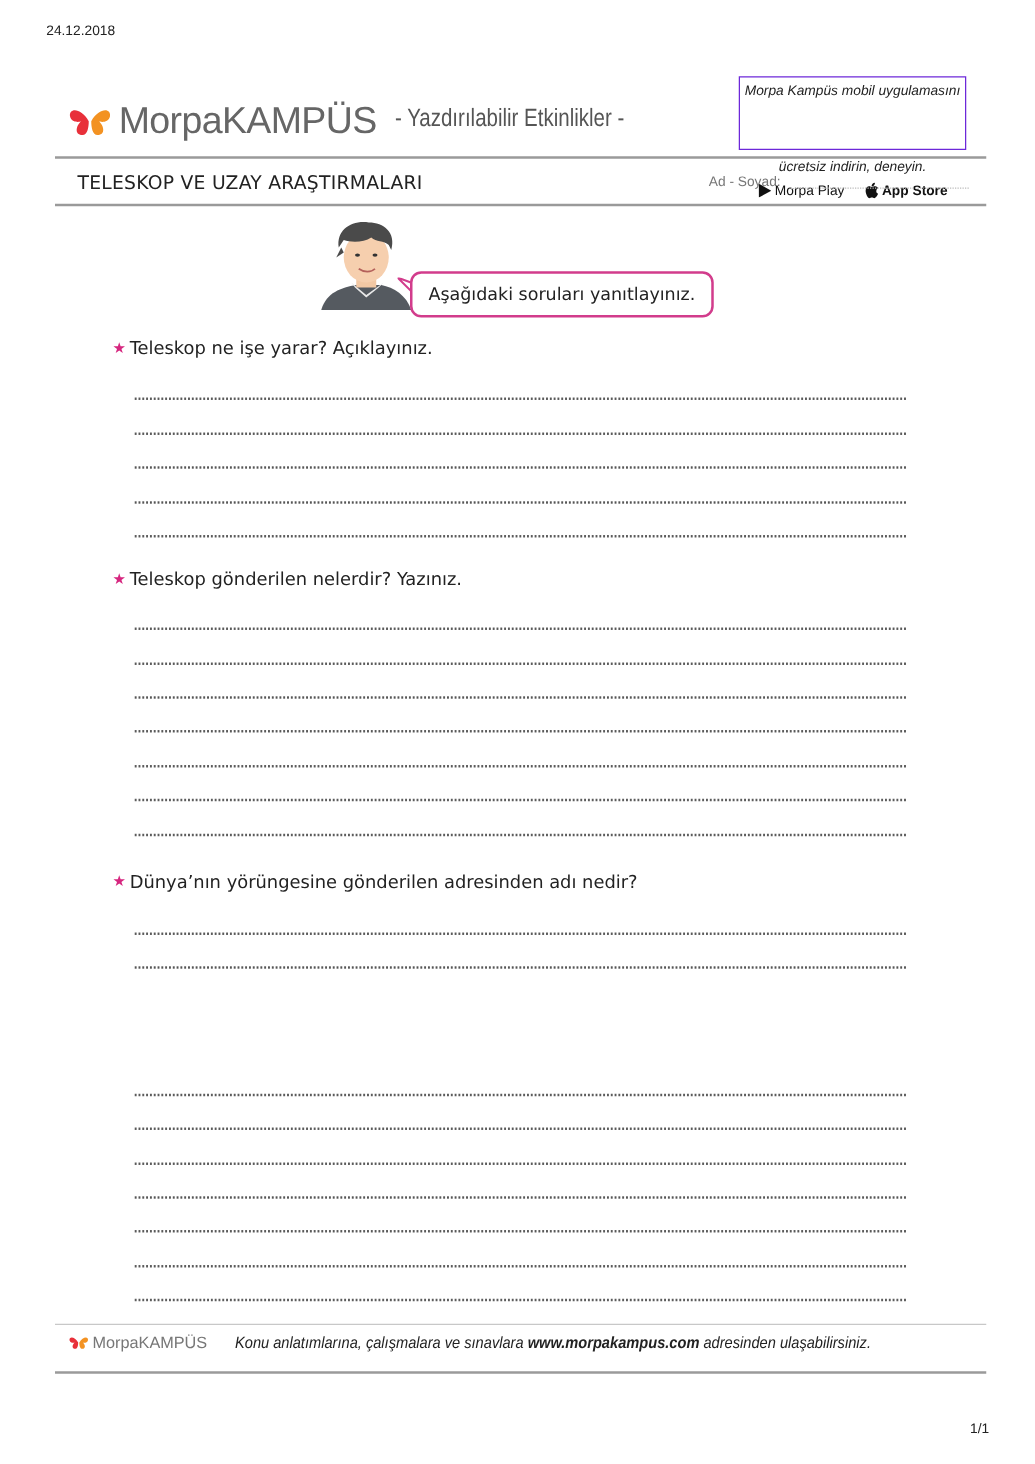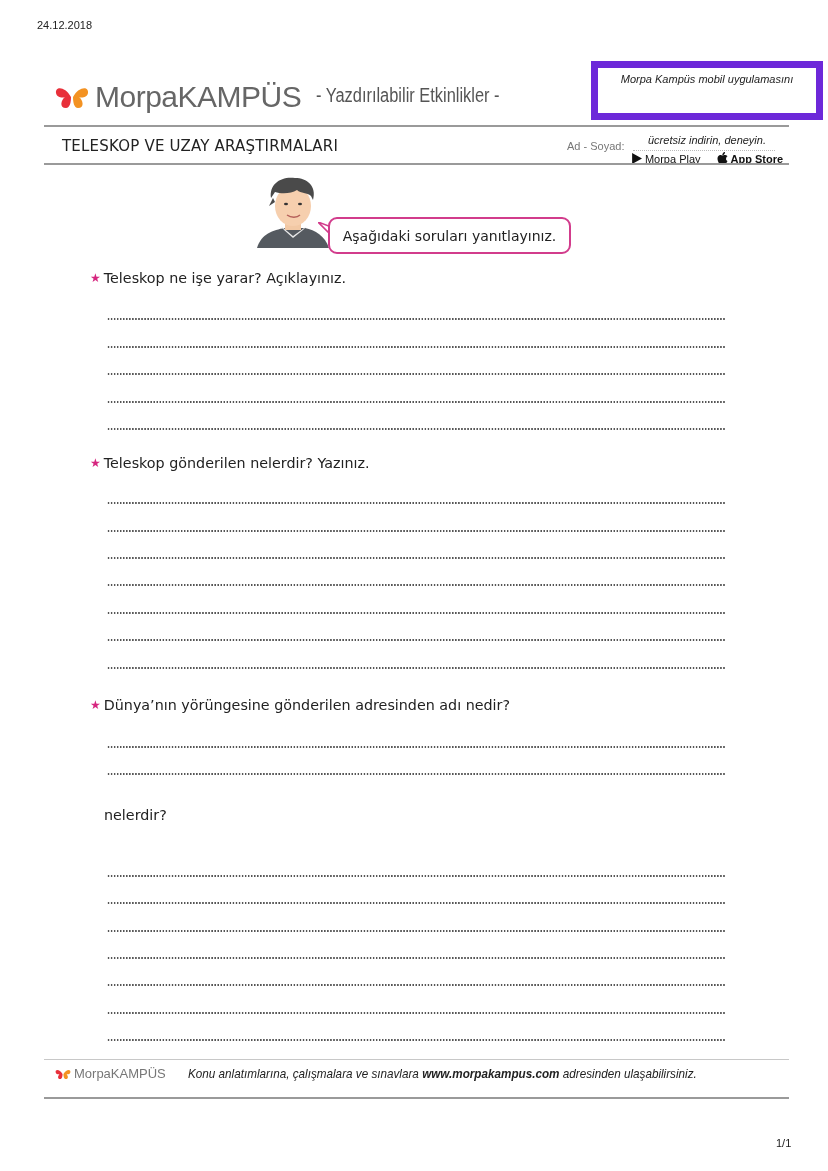--- a/index.html
+++ b/index.html
@@ -7,21 +7,21 @@
   body { position: relative; font-family: "DejaVu Sans", sans-serif; color: #222; }
   .abs { position: absolute; }
   .print-date { left: 37px; top: 19px; font-family: "Liberation Sans", sans-serif; font-size: 11px; color: #222; }
   .page-num { left: 776px; top: 1137px; font-family: Liberation Sans, sans-serif; font-size: 11px; color: #222; }
 
   .logo { left: 55px; top: 80px; display: flex; align-items: center; height: 34px; }
   .logo svg { display: block; }
   .logo-text { font-family: "Liberation Sans", sans-serif; font-size: 30px; font-weight: 300; color: #666; letter-spacing: -0.5px; margin-left: 6px; line-height: 1; }
   .subtitle { left: 316px; top: 84px; font-family: "Liberation Sans Narrow", "Liberation Sans", sans-serif; font-size: 20px; color: #555; transform: scaleX(0.82); transform-origin: left center; white-space: nowrap; }
 
-  .promo { left: 591px; top: 61px; width: 232px; height: 59px; border: 7px solid #6d28d9; text-align: center; font-family: "Liberation Sans", sans-serif; }
+  .promo { left: 591px; top: 61px; width: 182px; height: 59px; border: 1px solid #6d28d9; text-align: center; font-family: "Liberation Sans", sans-serif; }
   .promo-line { font-size: 11px; font-style: italic; color: #222; line-height: 13px; margin-top: 48px; }
   .promo-line.first { margin-top: 5px; }
   .stores { display: flex; justify-content: center; align-items: center; gap: 16px; margin-top: 5px; font-size: 11px; }
   .store { display: flex; align-items: center; gap: 3px; color: #111; }
   .store.apple span.lbl { font-weight: bold; }
 
   .hr { left: 44px; width: 745px; height: 2px; background: #9a9a9a; }
   .doc-title { left: 62px; top: 137px; font-family: "DejaVu Sans", sans-serif; font-size: 15px; color: #222; letter-spacing: 0.2px; text-align: center; }
   .name-label { left: 567px; top: 140px; font-family: Liberation Sans, sans-serif; font-size: 11px; color: #777; }
   .name-field { left: 633px; top: 150px; width: 142px; border-bottom: 1px dotted #bbb; height: 1px; }
@@ -116,21 +116,20 @@
 <div class="abs dotline" style="top:639px;"></div>
 <div class="abs dotline" style="top:667px;"></div>
 
 <div class="abs question" style="top:695px;">
   <span class="star">★</span><span>Dünya’nın yörüngesine gönderilen adresinden adı nedir?</span>
 </div>
 <div class="abs dotline" style="top:746px;"></div>
 <div class="abs dotline" style="top:773px;"></div>
 
 <div class="abs question" style="top:805px;">
-  <div class="cont">nelerdir?</div>
 </div>
 <div class="abs dotline" style="top:875px;"></div>
 <div class="abs dotline" style="top:902px;"></div>
 <div class="abs dotline" style="top:930px;"></div>
 <div class="abs dotline" style="top:957px;"></div>
 <div class="abs dotline" style="top:984px;"></div>
 <div class="abs dotline" style="top:1012px;"></div>
 <div class="abs dotline" style="top:1039px;"></div>
 
 <div class="abs hr" style="top:1059px;height:1px;background:#c8c8c8;"></div>

